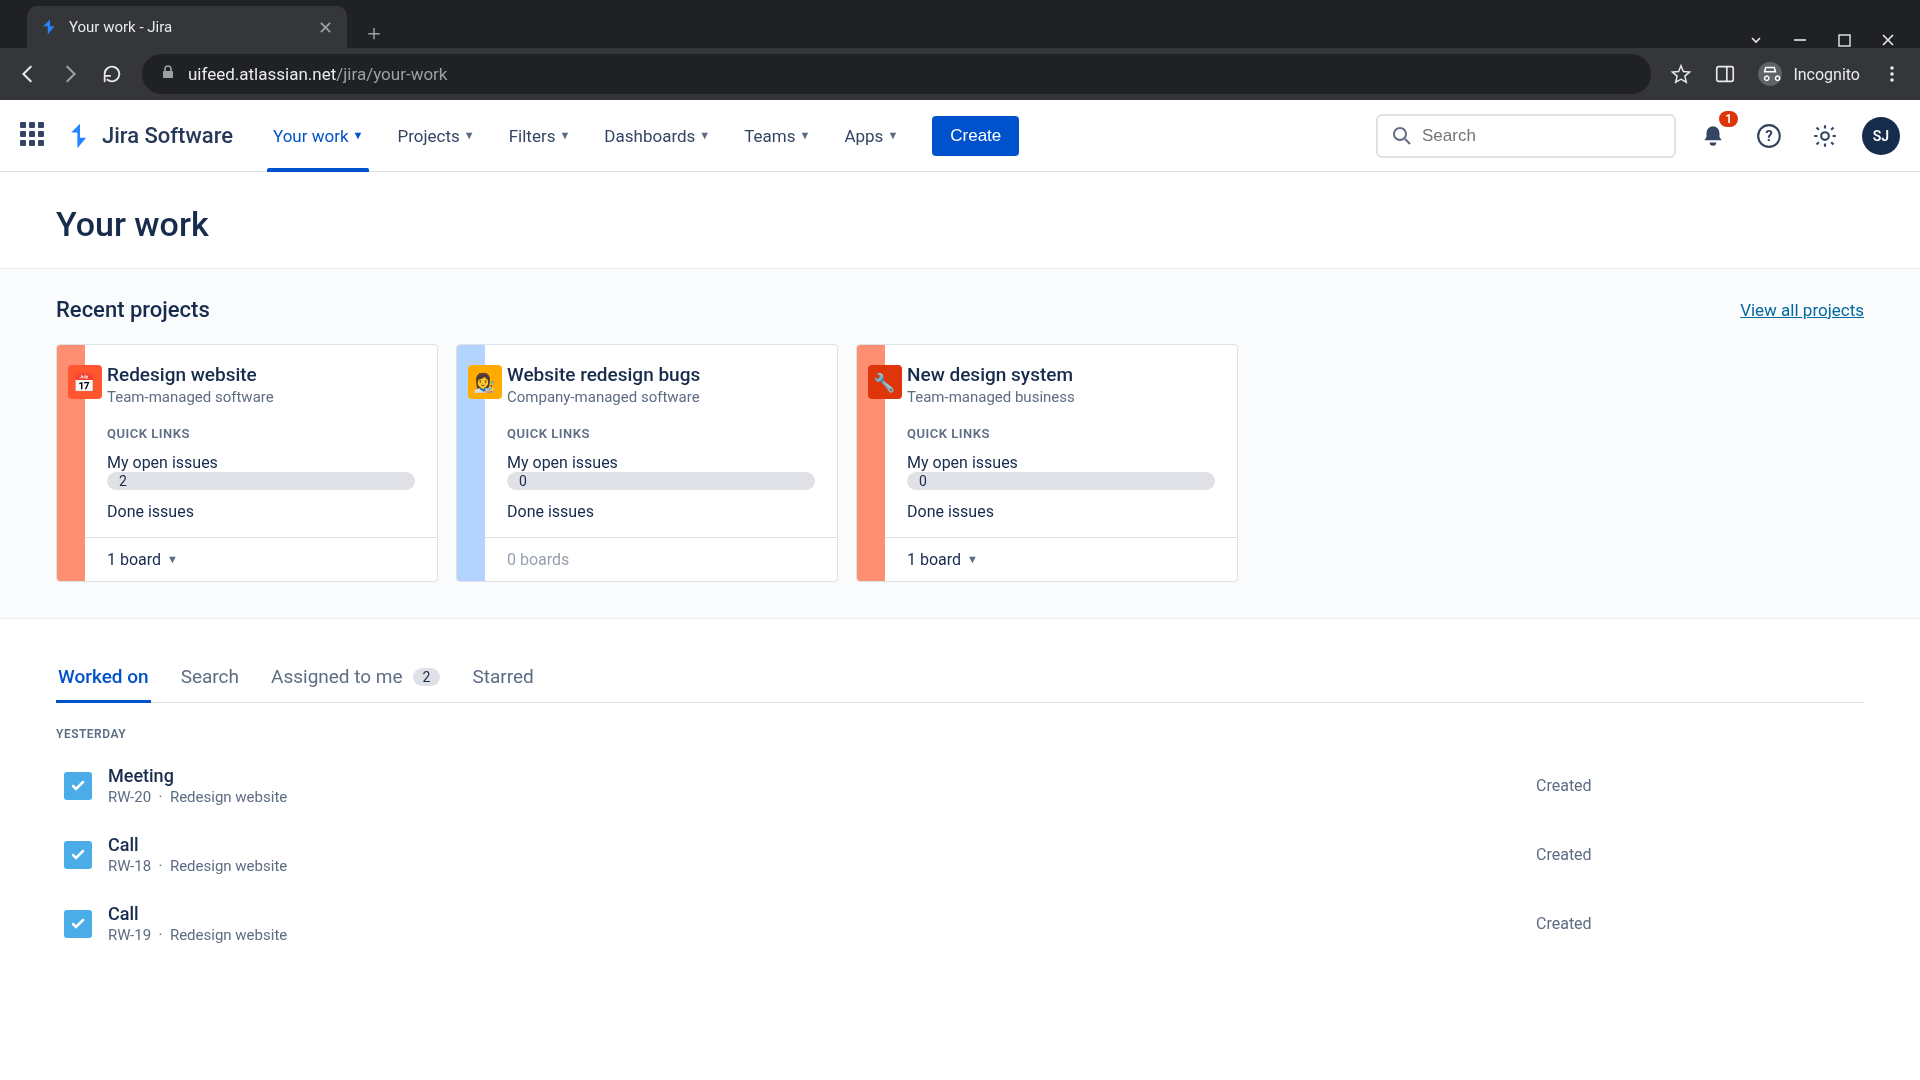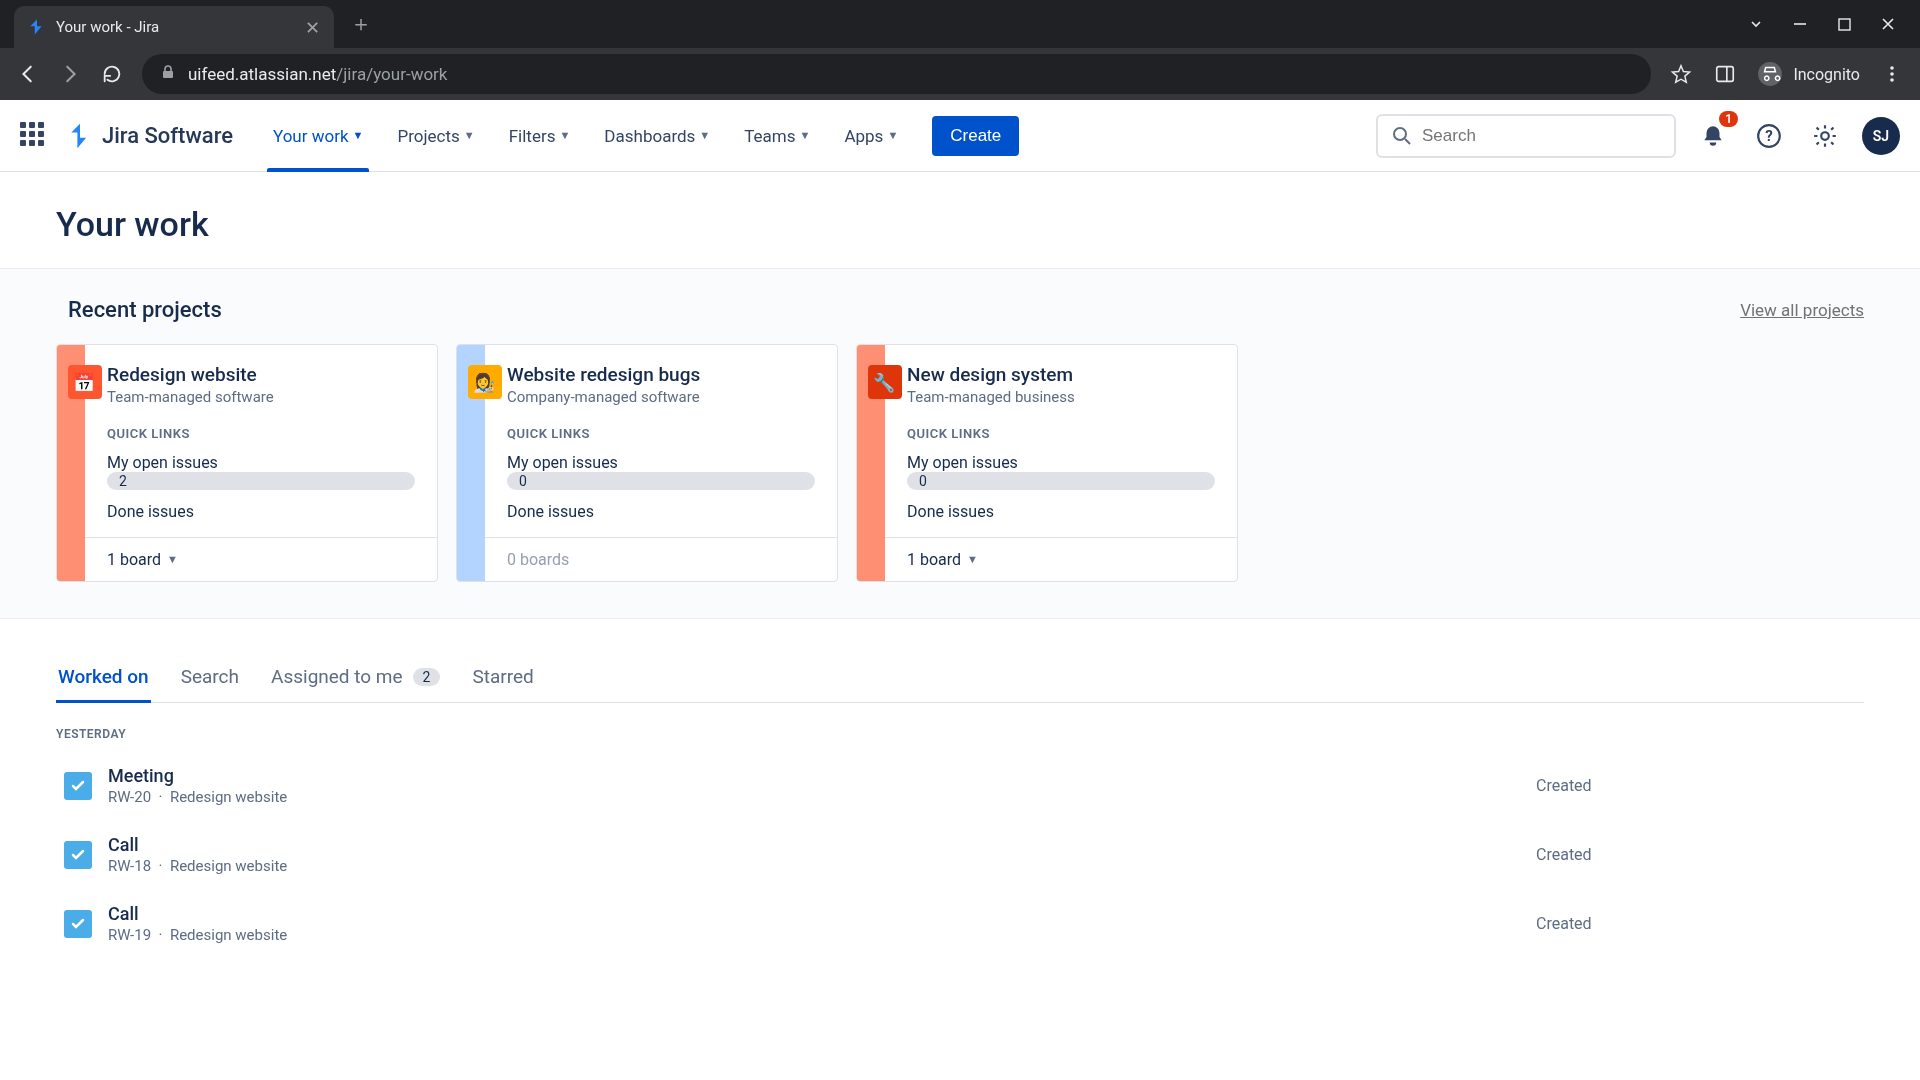--- a/index.html
+++ b/index.html
@@ -1,20 +1,20 @@
 <!DOCTYPE html>
 <html><head>
 <meta charset="utf-8">
 <style>
 * { box-sizing: border-box; margin: 0; padding: 0; }
 body { font-family: -apple-system, BlinkMacSystemFont, "Segoe UI", Roboto, sans-serif; background: #fff; width: 1920px; height: 1080px; overflow: hidden; }
 
 
 .browser-chrome { background: #202124; height: 100px; display: flex; flex-direction: column; }
-.tab-bar { display: flex; align-items: center; height: 48px; padding-left: 14px; border-radius: 11px; }
+.tab-bar { display: flex; align-items: flex-end; height: 48px; padding-left: 27px; border-radius: 11px; }
 .tab { background: #35363a; border-radius: 10px 10px 0 0; display: flex; align-items: center; padding: 0 14px; height: 42px; width: 320px; gap: 10px; margin-top: 6px; }
 .tab-favicon { width: 18px; height: 18px; }
 .tab-title { color: #e8eaed; font-size: 15px; flex: 1; }
 .tab-close { color: #9aa0a6; cursor: pointer; font-size: 18px; }
 .new-tab { color: #9aa0a6; font-size: 22px; margin-left: 16px; cursor: pointer; }
 .window-controls { margin-left: auto; display: flex; gap: 28px; padding-right: 24px; color: #e8eaed; align-items: center; }
 .wc-icon { width: 16px; height: 16px; display:flex; align-items:center; justify-content:center; }
 .addr-bar { background: #35363a; height: 52px; display: flex; align-items: center; padding: 0 16px; gap: 18px; }
 .nav-icon { width: 24px; height: 24px; color: #9aa0a6; display:flex; align-items:center; justify-content:center; }
 .nav-icon.enabled { color: #e8eaed; }
@@ -45,22 +45,22 @@
 .notif-badge { position:absolute; top:-6px; right:-6px; background:#de350b; color:#fff; font-size:12px; font-weight:600; border-radius:10px; padding:1px 6px; }
 .hdr-icon-btn { width:38px; height:38px; border-radius:50%; display:flex; align-items:center; justify-content:center; cursor:pointer; color:#344563; }
 .avatar { width:38px; height:38px; border-radius:50%; background:#172b4d; color:#fff; display:flex; align-items:center; justify-content:center; font-size:14px; font-weight:600; }
 
 
 .page-scroll-area { height: calc(1080px - 100px); overflow-y: auto; position:relative; }
 .page-title-section { padding: 32px 56px 24px; }
 .page-title { font-size: 34px; font-weight: 500; color:#172b4d; }
 .recent-section { background:#fafbfc; border-top:1px solid #ebecf0; border-bottom:1px solid #ebecf0; padding: 28px 56px 36px; }
 .recent-header { display:flex; align-items:center; justify-content:space-between; margin-bottom: 22px; }
-.recent-title { font-size: 22px; font-weight:500; color:#172b4d;margin-left:12px; }
-.view-all { color:#737373; text-decoration:underline; font-size:17px; cursor:pointer; }
+.recent-title { font-size: 22px; font-weight:500; color:#172b4d; }
+.view-all { color:#0369a1; text-decoration:underline; font-size:17px; cursor:pointer; }
 .project-cards { display:flex; gap:18px; }
 .project-card { width:382px; background:#fff; border:1px solid #dfe1e6; border-radius:4px; display:flex; overflow:hidden; }
 .card-stripe { width:28px; flex-shrink:0; }
 .card-inner { flex:1; display:flex; flex-direction:column; position:relative; }
 .card-head { padding: 18px 22px 10px; }
 .card-icon { width:34px; height:34px; border-radius:4px; position:absolute; left:-17px; top:20px; display:flex; align-items:center; justify-content:center; font-size:18px; }
 .card-name { font-size:19px; font-weight:500; color:#172b4d; }
 .card-type { font-size:15px; color:#5e6c84; margin-top:2px; }
 .quick-label { font-size:13px; font-weight:600; letter-spacing:0.5px; color:#5e6c84; padding: 10px 22px 6px; text-transform:uppercase; }
 .quick-link { display:flex; justify-content:space-between; padding: 6px 22px; font-size:16px; color:#172b4d; cursor:pointer;flex-direction:column; }

